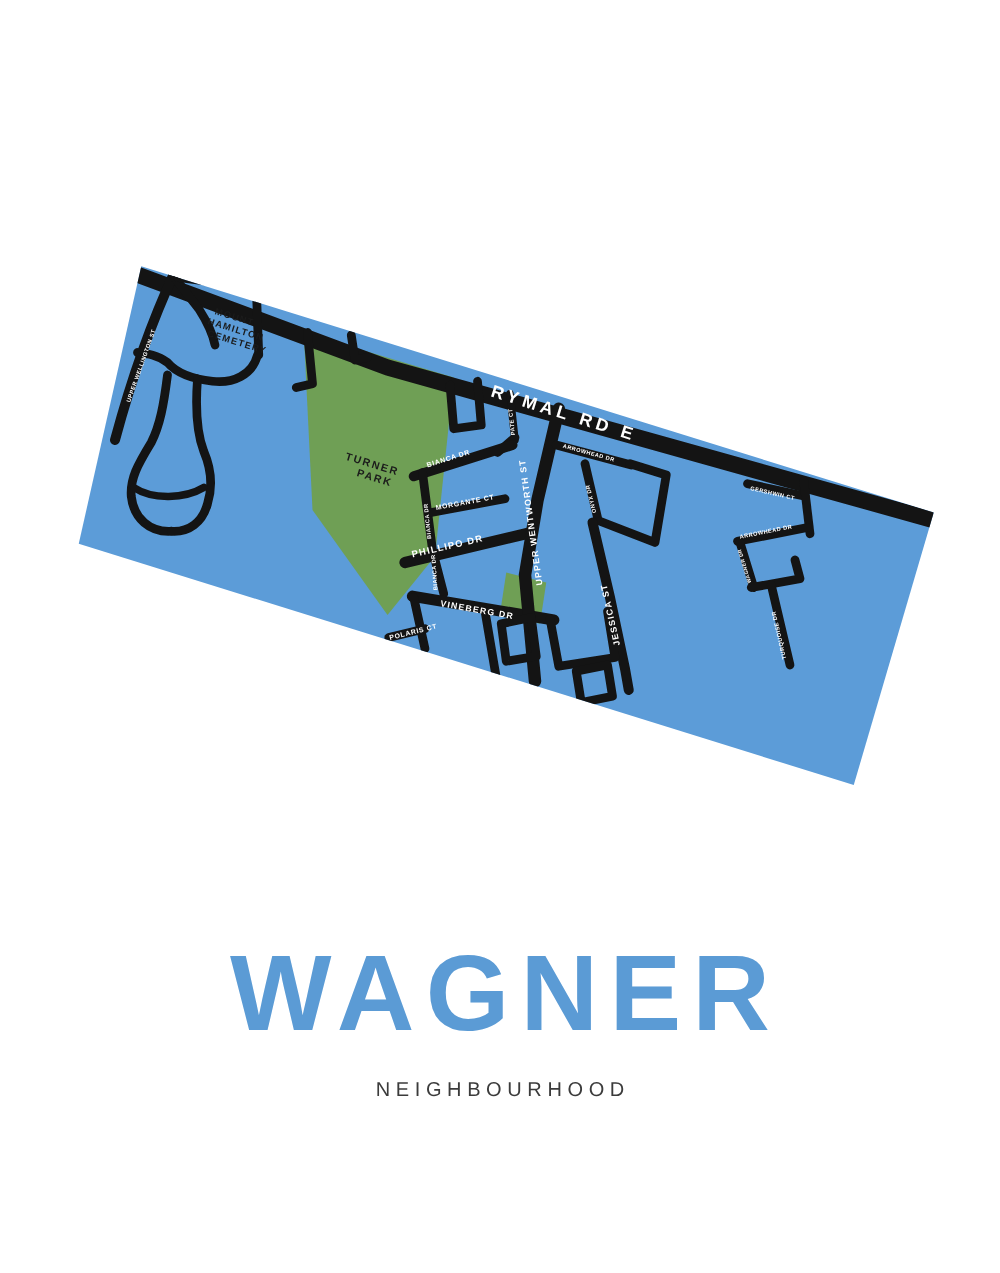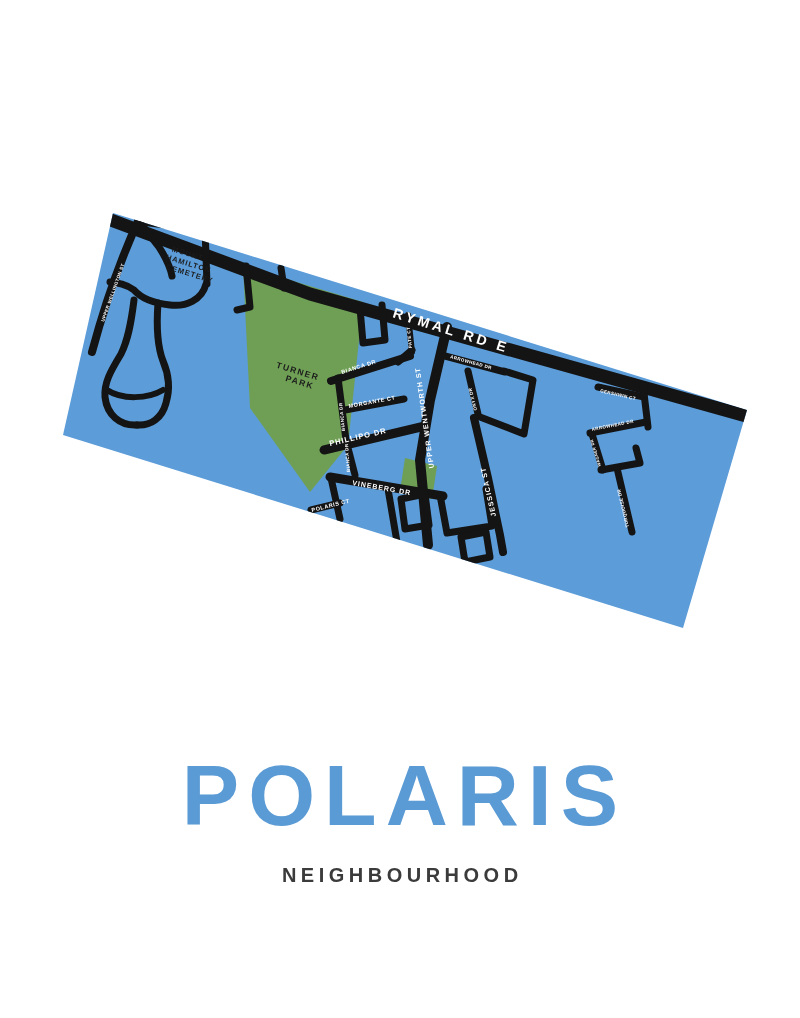--- a/index.html
+++ b/index.html
@@ -24,21 +24,21 @@
   .t-sm{font-size:5.5px;letter-spacing:.6px;}
   .t-xs{font-size:4.5px;letter-spacing:.4px;}
   .t-area{fill:#1b1b1b;font-size:7.5px;letter-spacing:1px;text-anchor:middle;}
   .t-area-lg{fill:#1b1b1b;font-size:8.5px;letter-spacing:1.5px;text-anchor:middle;}
   .title-block{position:absolute;left:0;width:100%;text-align:center;}
   .poster-title{
     top:752px;font-size:86px;font-weight:bold;color:var(--title);
     letter-spacing:9px;text-indent:9px;line-height:1;
   }
   .poster-subtitle{
-    top:864px;font-size:20px;font-weight:bold;color:var(--subtitle);
+    top:864px;font-size:16px;font-weight:normal;color:var(--subtitle);
     letter-spacing:4.5px;text-indent:4.5px;
   }
 </style>
 </head>
 <body>
 
 <div class="poster">
 
   <svg class="map-svg" width="800" height="700" viewBox="0 0 800 700">
     <defs>
@@ -125,16 +125,16 @@
         <text class="t-xs" x="477" y="410" transform="rotate(-104 477 410)">ONYX DR</text>
         <text class="t-md" x="496" y="516" transform="rotate(-102.5 496 516)">JESSICA ST</text>
         <text class="t-xs" x="600" y="392" transform="rotate(13 600 392)">GERSHWIN CT</text>
         <text class="t-xs" x="592" y="431" transform="rotate(-11.3 592 431)">ARROWHEAD DR</text>
         <text class="t-xs" x="601" y="466" transform="rotate(-107 601 466)" style="font-size:4px;">WAGNER DR</text>
         <text class="t-xs" x="629" y="527" transform="rotate(-103 629 527)">TURQUOISE DR</text>
       </g>
     </g>
   </svg>
 
-  <div class="title-block poster-title">POLARIS</div>
+  <div class="title-block poster-title">WAGNER</div>
   <div class="title-block poster-subtitle">NEIGHBOURHOOD</div>
 
 </div>
 
 </body></html>

